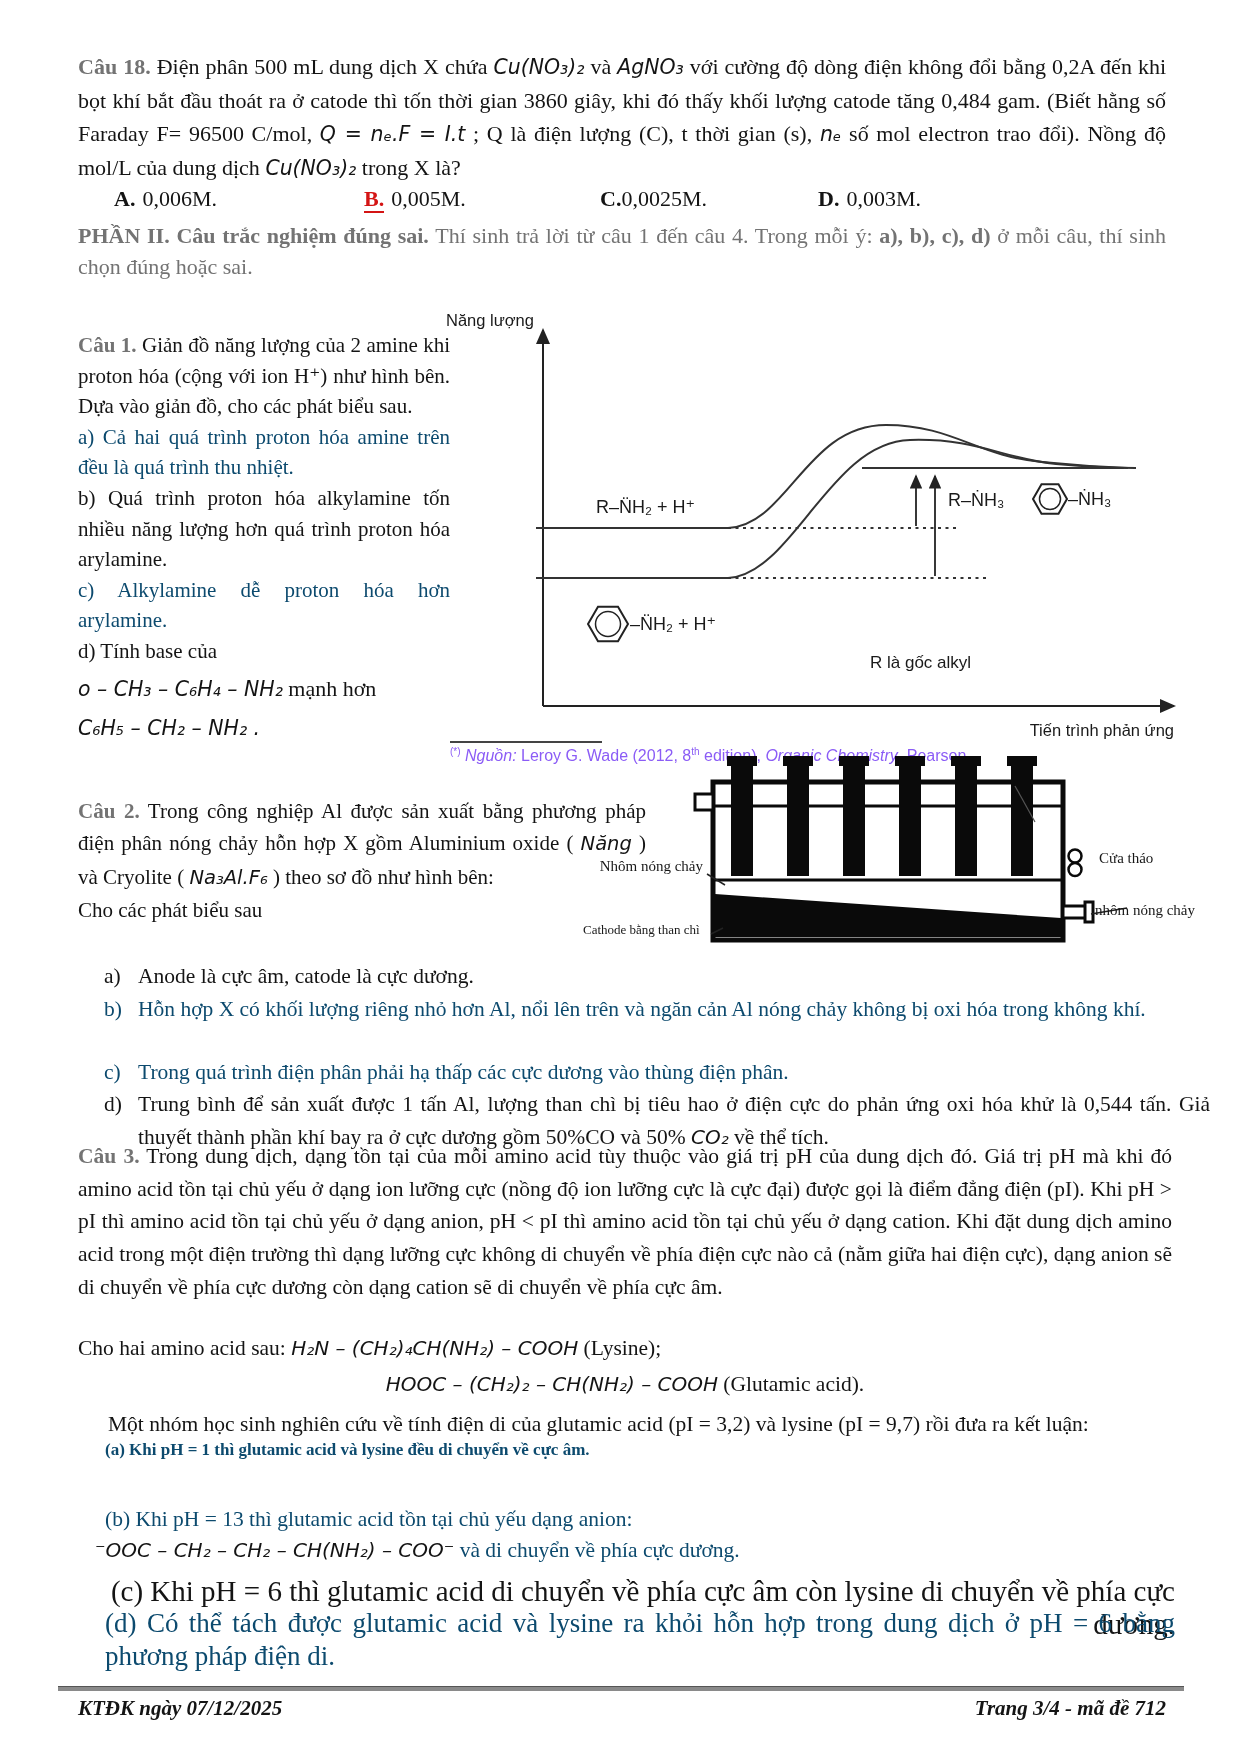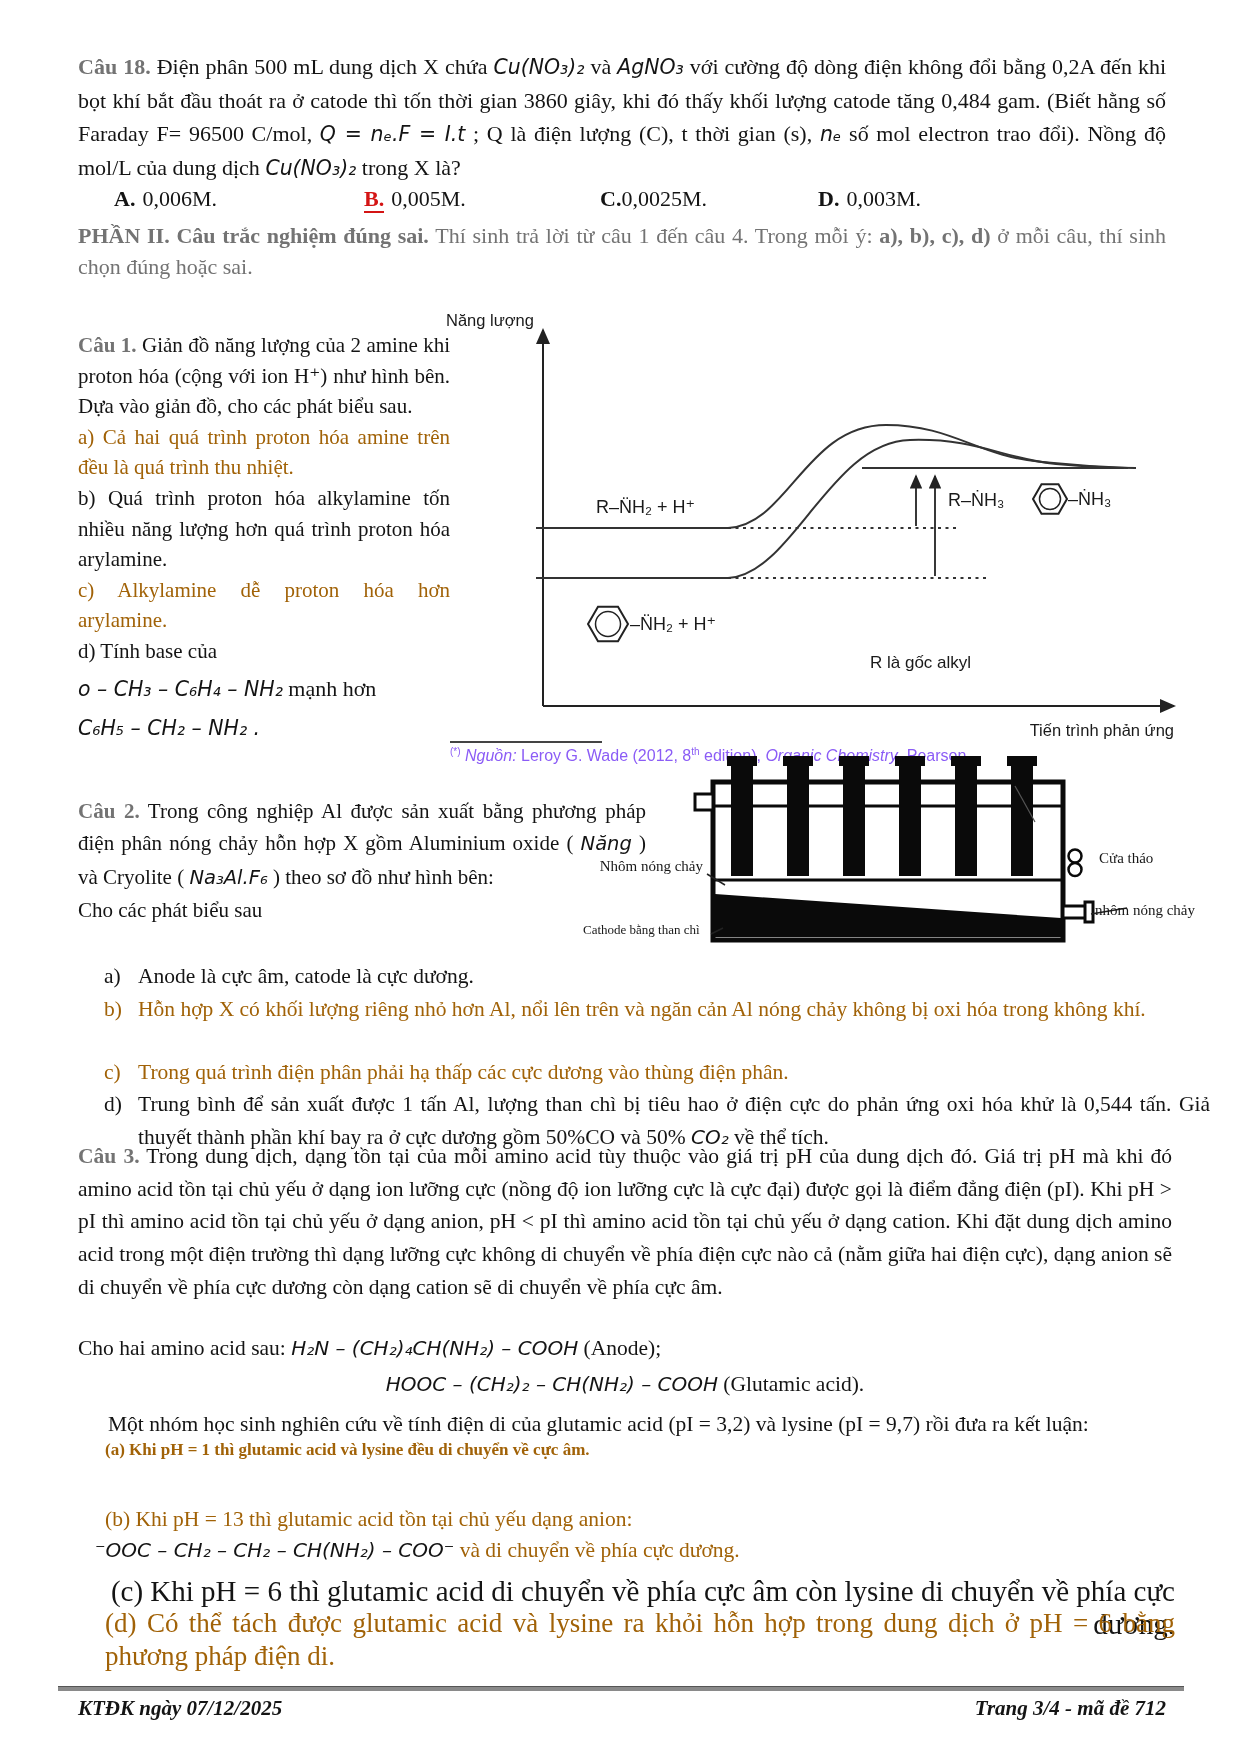--- a/index.html
+++ b/index.html
@@ -1,21 +1,21 @@
 <!DOCTYPE html>
 <html><head>
 <meta charset="utf-8">
 <style>
   html,body{margin:0;padding:0;background:#e8e8e8;}
   .page{position:relative;width:1241px;height:1755px;background:#ffffff;margin:0 auto;
         font-family:"Liberation Serif","DejaVu Serif",serif;color:#141414;overflow:hidden;}
   .abs{position:absolute;}
   .just{text-align:justify;}
   .blue{color:#737373;}
-  .red{color:#a16207;}
+  .red{color:#0c4a6e;}
   .bold{font-weight:bold;}
   .fm{font-family:"DejaVu Sans","Liberation Sans",sans-serif;font-style:italic;font-size:0.93em;}
   
   #q18{left:78px;top:50px;width:1088px;font-size:22px;line-height:33px;}
   #q18opts{left:78px;top:186px;width:1088px;height:34px;font-size:22px;}
   .opt{position:absolute;top:0;white-space:nowrap;}
   .olab{font-weight:bold;margin-right:7px;}
   .olab.correct{color:#d41414;border-bottom:2px solid #d41414;}
   .opt.tight .olab{margin-right:0;}
   
@@ -184,21 +184,21 @@
     <span class="mk">c)</span><span>Trong quá trình điện phân phải hạ thấp các cực dương vào thùng điện phân.</span>
   </div>
   <div class="stmt" style="top:1088px">
     <span class="mk">d)</span><span>Trung bình để sản xuất được 1 tấn Al, lượng than chì bị tiêu hao ở điện cực do phản ứng oxi hóa khử là 0,544 tấn. Giả thuyết thành phần khí bay ra ở cực dương gồm 50%CO và 50% </span><span class="fm">CO₂</span><span> về thể tích.</span>
   </div>
 
   <div class="abs just" id="q3para">
     <span class="blue bold">Câu 3.</span><span> Trong dung dịch, dạng tồn tại của mỗi amino acid tùy thuộc vào giá trị pH của dung dịch đó. Giá trị pH mà khi đó amino acid tồn tại chủ yếu ở dạng ion lưỡng cực (nồng độ ion lưỡng cực là cực đại) được gọi là điểm đẳng điện (pI). Khi pH &gt; pI thì amino acid tồn tại chủ yếu ở dạng anion, pH &lt; pI thì amino acid tồn tại chủ yếu ở dạng cation. Khi đặt dung dịch amino acid trong một điện trường thì dạng lưỡng cực không di chuyển về phía điện cực nào cả (nằm giữa hai điện cực), dạng anion sẽ di chuyển về phía cực dương còn dạng cation sẽ di chuyển về phía cực âm.</span>
   </div>
   <div class="abs" id="q3cho">
-    <span>Cho hai amino acid sau: </span><span class="fm">H₂N – (CH₂)₄CH(NH₂) – COOH</span><span>  (Anode);</span>
+    <span>Cho hai amino acid sau: </span><span class="fm">H₂N – (CH₂)₄CH(NH₂) – COOH</span><span>  (Lysine);</span>
   </div>
   <div class="abs" id="q3glu">
     <span class="fm">HOOC – (CH₂)₂ – CH(NH₂) – COOH</span><span> (Glutamic acid).</span>
   </div>
   <div class="abs just" id="q3nhom">Một nhóm học sinh nghiên cứu về tính điện di của glutamic acid (pI = 3,2) và lysine (pI = 9,7) rồi đưa ra kết luận:</div>
   <div class="abs red" id="q3a">(a) Khi pH = 1 thì glutamic acid và lysine đều di chuyển về cực âm.</div>
   <div class="abs red" id="q3b">(b) Khi pH = 13 thì glutamic acid tồn tại chủ yếu dạng anion:</div>
   <div class="abs" id="q3bf">
     <span class="fm">⁻OOC – CH₂ – CH₂ – CH(NH₂) – COO⁻</span><span class="red"> và di chuyển về phía cực dương.</span>
   </div>

